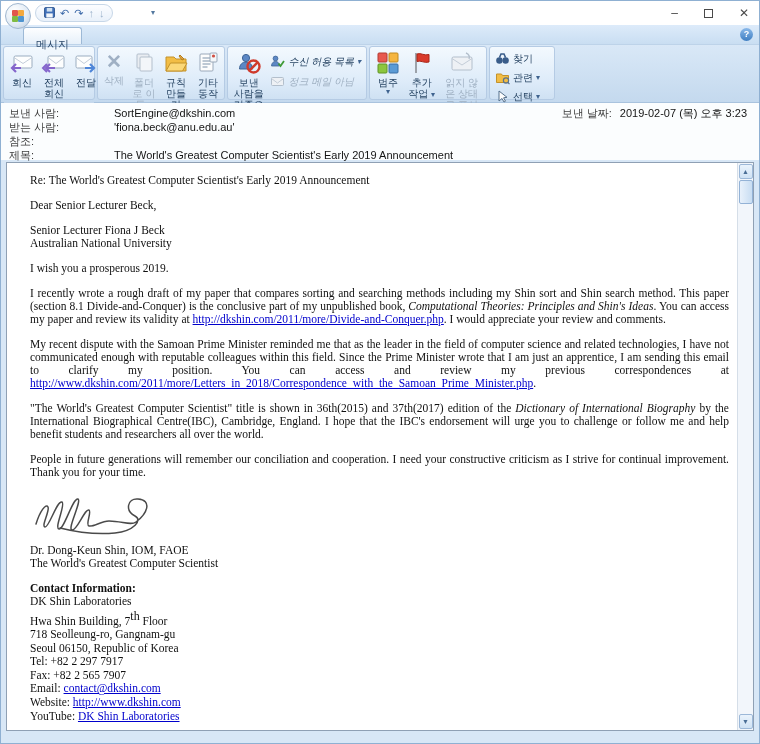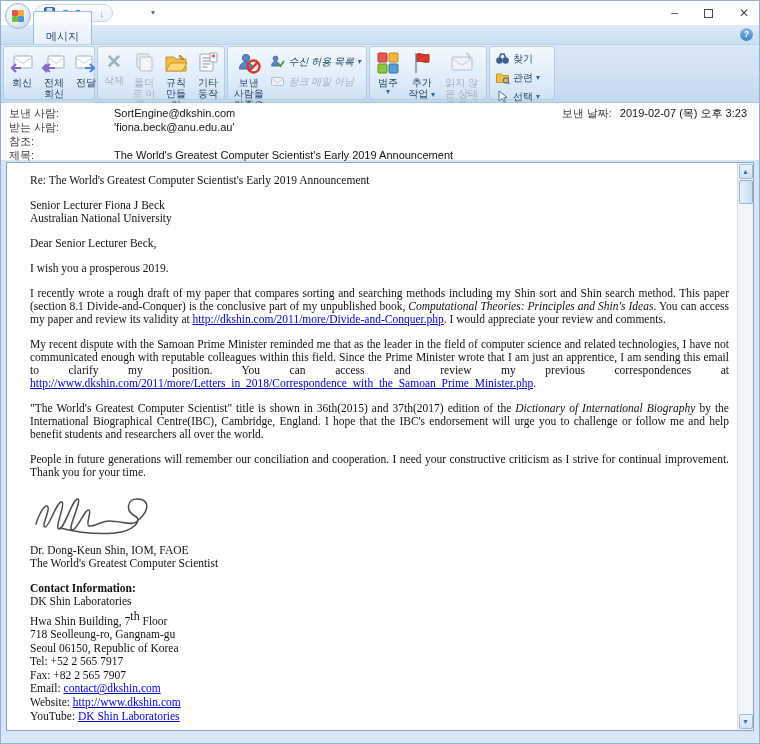--- a/index.html
+++ b/index.html
@@ -20,21 +20,21 @@
   .qbtn.gray{color:#9db3cc;}
   .qat-more{position:absolute;left:150px;top:7px;font-size:8px;color:#54789f;}
   .win-title{position:absolute;left:170px;right:130px;top:0;height:24px;display:flex;align-items:center;
     justify-content:center;font-size:11px;color:#3a3a3a;white-space:nowrap;overflow:hidden;}
   .win-controls{position:absolute;right:10px;top:0;height:24px;display:flex;gap:26px;align-items:center;z-index:6;}
   .wbtn{font-size:12px;color:#4a4a4a;line-height:1;cursor:default;}
 
   
   .tabrow{height:20px;background:linear-gradient(#ddebfa,#c9def2);border-bottom:1px solid #bdd3e9;
     position:relative;display:flex;align-items:flex-end;flex:0 0 auto;}
-  .tab{margin-left:32px;padding:16px 12px;font-size:11px;color:#2d4a6b;height:17px;line-height:17px;
+  .tab{margin-left:22px;padding:8px 12px;font-size:11px;color:#2d4a6b;height:17px;line-height:17px;
     background:linear-gradient(#fdfeff,#e6f0fa);border:1px solid #9db9d6;border-bottom:none;border-radius:3px 3px 0 0;}
   .help{position:absolute;right:6px;top:3px;width:13px;height:13px;border-radius:50%;
     background:linear-gradient(#8ab9ea,#3f7ec2);color:#fff;font-size:9px;font-weight:bold;
     text-align:center;line-height:13px;}
 
   
   .ribbon{height:58px;background:linear-gradient(#d9e8f7,#c4d9ee);display:flex;gap:2px;
     padding:1px 2px 2px 2px;border-bottom:1px solid #a9c3de;flex:0 0 auto;}
   .rgroup{border:1px solid #b5cbe4;border-radius:3px;display:flex;flex-direction:column;
     background:linear-gradient(#f3f9fe,#ddebf9 68%,#cfe1f3);}
@@ -315,25 +315,25 @@
     </div>
     <div class="sent">
       <span class="hlabel">보낸 날짜:</span>
       <span class="hvalue">2019-02-07 (목) 오후 3:23</span>
     </div>
   </div>
 
   <div class="bodywrap">
     <div class="email-body">
       <p><span>Re: The World's Greatest Computer Scientist's Early 2019 Announcement</span></p>
+      <p><span>Dear Senior Lecturer Beck,</span></p>
       <p>
         <span>Senior Lecturer Fiona J Beck</span><br>
         <span>Australian National University</span>
       </p>
-      <p><span>Dear Senior Lecturer Beck,</span></p>
       <p><span>I wish you a prosperous 2019.</span></p>
       <p class="just">
         <span>I recently wrote a rough draft of my paper that compares sorting and searching methods including my Shin sort and Shin search method.  This paper (section 8.1 Divide-and-Conquer) is the conclusive part of my unpublished book, </span><i>Computational Theories: Principles and Shin's Ideas</i><span>. You can access my paper and review its validity at </span><a>http://dkshin.com/2011/more/Divide-and-Conquer.php</a><span>. I would appreciate your review and comments.</span>
       </p>
       <p class="just">
         <span>My recent dispute with the Samoan Prime Minister reminded me that as the leader in the field of computer science and related technologies, I have not communicated enough with reputable colleagues within this field. Since the Prime Minister wrote that I am just an apprentice, I am sending this email to clarify my position. You can access and review my previous correspondences at </span><a>http://www.dkshin.com/2011/more/Letters_in_2018/Correspondence_with_the_Samoan_Prime_Minister.php</a><span>.</span>
       </p>
       <p class="just">
         <span>"The World's Greatest Computer Scientist" title is shown in 36th(2015) and 37th(2017) edition of the </span><i>Dictionary of International Biography</i><span> by the International Biographical Centre(IBC), Cambridge, England. I hope that the IBC's endorsement will urge you to challenge or follow me and help benefit students and researchers all over the world.</span>
       </p>
@@ -346,21 +346,21 @@
       <p>
         <span>Dr. Dong-Keun Shin, IOM, FAOE</span><br>
         <span>The World's Greatest Computer Scientist</span>
       </p>
       <p class="contact">
         <b>Contact Information:</b><br>
         <span>DK Shin Laboratories</span><br>
         <span>Hwa Shin Building, 7</span><sup>th</sup><span> Floor</span><br>
         <span>718 Seolleung-ro, Gangnam-gu</span><br>
         <span>Seoul 06150, Republic of Korea</span><br>
-        <span>Tel: +52 2 565 7917</span><br>
+        <span>Tel: +82 2 297 7917</span><br>
         <span>Fax: +82 2 565 7907</span><br>
         <span>Email: </span><a>contact@dkshin.com</a><br>
         <span>Website: </span><a>http://www.dkshin.com</a><br>
         <span>YouTube: </span><a>DK Shin Laboratories</a>
       </p>
     </div>
 
     <div class="vscroll">
       <div class="sbtn">▲</div>
       <div class="sthumb"></div>

